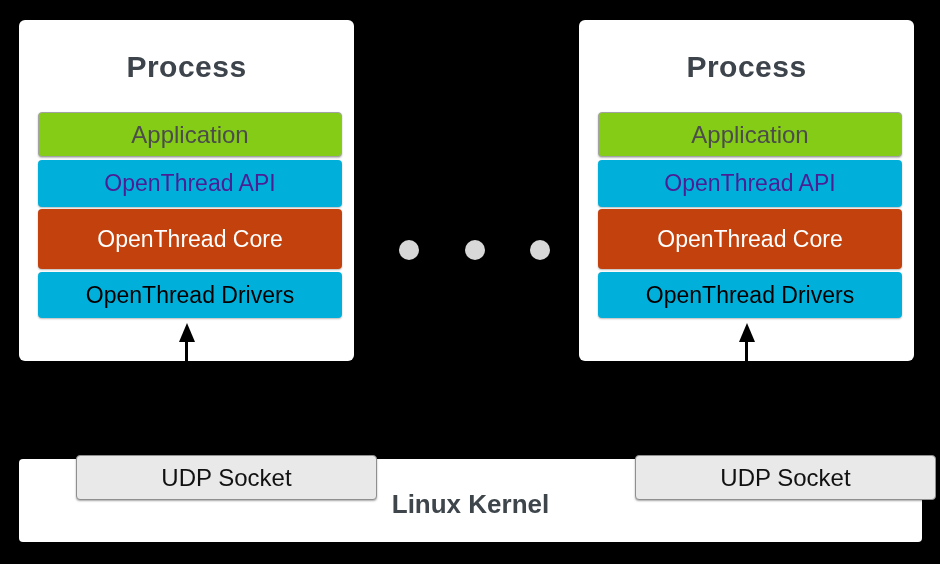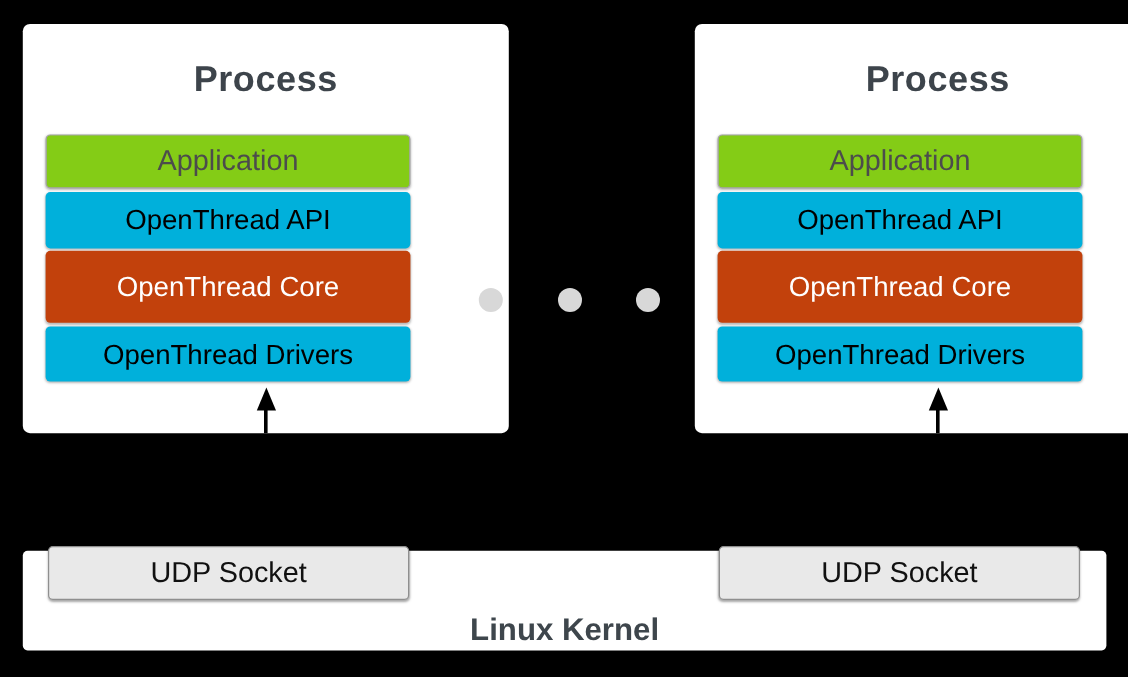--- a/index.html
+++ b/index.html
@@ -13,21 +13,21 @@
     width: 940px;
     height: 564px;
     background: #000000;
     overflow: hidden;
   }
 
   
   .process-card {
     position: absolute;
     top: 20px;
-    width: 405px;
+    width: 335px;
     height: 341px;
     background: #ffffff;
     border-radius: 6px;
   }
   .process-card.left  { left: 19px; }
   .process-card.right { left: 579px; }
 
   .process-title {
     position: absolute;
     top: 30px;
@@ -57,21 +57,21 @@
     height: 45px;
     background: #84cc16;
     border: 1.5px solid #a3a3a3;
     color: #4c4c4c;
     font-size: 24px;
   }
   .layer.api {
     top: 140px;
     height: 47px;
     background: #00b0db;
-    color: #000000;
+    color: #4c1d95;
   }
   .layer.core {
     top: 189px;
     height: 60px;
     background: #c2410c;
     color: #ffffff;
   }
   .layer.drivers {
     top: 252px;
     height: 46px;
@@ -136,37 +136,37 @@
   }
   .kernel-label {
     position: absolute;
     left: 0;
     right: 0;
     top: 30px;
     text-align: center;
     font-size: 26px;
     font-weight: bold;
     color: #3e464c;
-    margin-top: 20px;
   }
   .udp-socket {
     position: absolute;
     top: 455px;
     width: 301px;
     height: 45px;
     background: #e9e9e9;
     border: 1.5px solid #8f8f8f;
     border-radius: 4px;
     box-sizing: border-box;
     display: flex;
     align-items: center;
     justify-content: center;
     font-size: 24px;
     color: #111111;
     box-shadow: 0 1px 2px rgba(0,0,0,0.35);
+    margin-left: 36px;
   }
   .udp-socket.left  { left: 40px; }
   .udp-socket.right { left: 599px; }
 </style>
 </head>
 <body>
 
 <div class="stage">
 
   <div class="process-card left">

